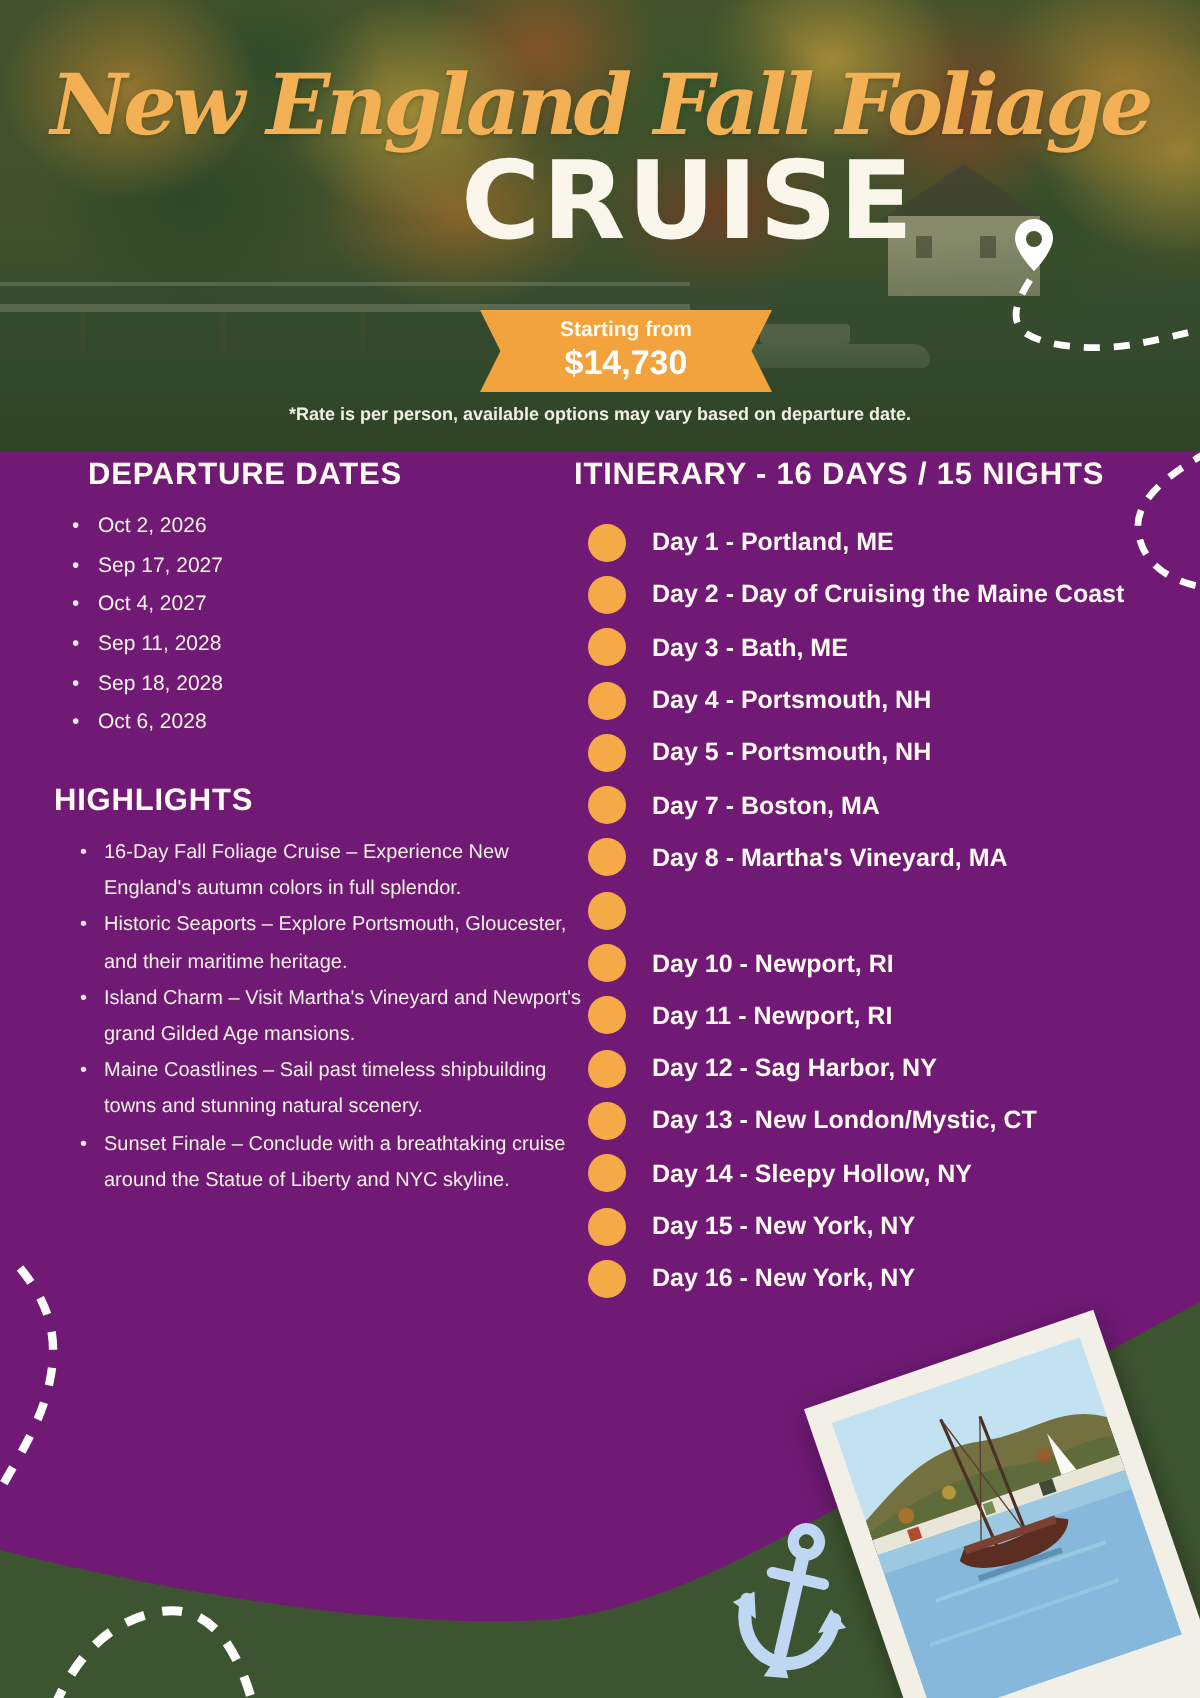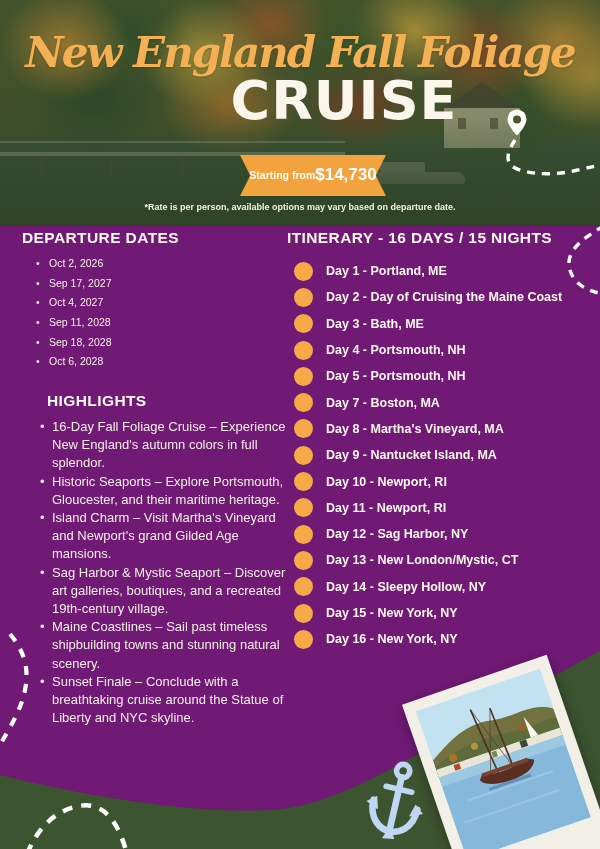--- a/index.html
+++ b/index.html
@@ -40,40 +40,40 @@
   
   .title-script{position:absolute;left:0;top:28px;width:600px;text-align:center;
     font-family:"DejaVu Serif",serif;font-style:italic;font-weight:bold;
     font-size:42px;letter-spacing:-2px;color:#F3B054;z-index:4;
     text-shadow:0 1px 2px rgba(40,40,10,.25);}
   .title-main{position:absolute;left:0;top:74px;width:600px;text-align:center;
     font-family:"DejaVu Sans",sans-serif;font-weight:800;font-size:54px;line-height:1;
     letter-spacing:1px;color:#FAF6EC;z-index:4;margin-left:44px;}
   .badge{position:absolute;left:240px;top:155px;width:146px;height:41px;background:#F2A33E;
     clip-path:polygon(0 0,100% 0,93% 50%,100% 100%,0 100%,7% 50%);
-    display:flex;flex-direction:row;align-items:center;justify-content:center;z-index:4;}
+    display:flex;flex-direction:column;align-items:center;justify-content:center;z-index:4;}
   .badge .from{font-size:10.5px;font-weight:700;color:#FDFBF2;line-height:1.2;}
   .badge .price{font-size:17px;font-weight:800;color:#FFFFFF;line-height:1.2;}
   .disclaimer{position:absolute;left:0;top:202px;width:600px;text-align:center;
     font-size:9px;font-weight:600;color:#F2EFE4;z-index:4;}
 
   
   .heading{position:absolute;font-size:15.5px;font-weight:800;letter-spacing:.4px;color:#FDFAF0;z-index:5;}
-  #dep-heading{left:22px;top:229px;text-align:right;}
-  #hl-heading{left:27px;top:392px;margin-left:20px;}
+  #dep-heading{left:44px;top:229px;text-align:right;}
+  #hl-heading{left:27px;top:392px;}
   #itin-heading{left:287px;top:229px;}
 
   .date-list{position:absolute;left:36px;top:254px;margin:0;padding:0;list-style:none;z-index:5;}
   .date-list li{position:relative;padding-left:13px;height:19.7px;line-height:19.7px;
     font-size:10.5px;font-weight:500;color:#F4F1E6;}
   .date-list li::before{content:"•";position:absolute;left:0;top:0;color:#F4F1E6;}
 
   .hl-list{position:absolute;left:38px;top:418px;width:253px;margin:0;padding:0;list-style:none;z-index:5;}
   .hl-list li{position:relative;padding-left:14px;margin:0;
-    font-size:13px;font-weight:400;line-height:18.2px;color:#F2EFE4;}
+    font-size:10px;font-weight:400;line-height:18.2px;color:#F2EFE4;}
   .hl-list li::before{content:"•";position:absolute;left:2px;top:0;color:#F2EFE4;}
 
   .itin-list{position:absolute;left:294px;top:258px;z-index:5;}
   .itin-row{display:flex;align-items:center;height:26.3px;}
   .itin-dot{width:19px;height:19px;border-radius:50%;background:#F6A947;flex:0 0 19px;}
   .itin-label{margin-left:13px;font-size:12.5px;font-weight:700;color:#FBF8EE;white-space:nowrap;}
 
   
   .decor{position:absolute;inset:0;z-index:3;pointer-events:none;}
   .wave{position:absolute;left:0;bottom:0;width:600px;height:200px;z-index:1;}
@@ -137,21 +137,20 @@
     <li>Sep 11, 2028</li>
     <li>Sep 18, 2028</li>
     <li>Oct 6, 2028</li>
   </ul>
 
   <div class="heading" id="hl-heading">HIGHLIGHTS</div>
   <ul class="hl-list">
     <li>16-Day Fall Foliage Cruise – Experience New England's autumn colors in full splendor.</li>
     <li>Historic Seaports – Explore Portsmouth, Gloucester, and their maritime heritage.</li>
     <li>Island Charm – Visit Martha's Vineyard and Newport's grand Gilded Age mansions.</li>
-    <li>Sag Harbor &amp; Mystic Seaport – Discover art galleries, boutiques, and a recreated 19th-century village.</li>
     <li>Maine Coastlines – Sail past timeless shipbuilding towns and stunning natural scenery.</li>
     <li>Sunset Finale – Conclude with a breathtaking cruise around the Statue of Liberty and NYC skyline.</li>
   </ul>
 
   <div class="heading" id="itin-heading">ITINERARY - 16 DAYS / 15 NIGHTS</div>
   <div class="itin-list">
     <div class="itin-row">
         <div class="itin-dot"></div>
         <div class="itin-label">Day 1 - Portland, ME</div>
       </div>
@@ -174,21 +173,20 @@
     <div class="itin-row">
         <div class="itin-dot"></div>
         <div class="itin-label">Day 7 - Boston, MA</div>
       </div>
     <div class="itin-row">
         <div class="itin-dot"></div>
         <div class="itin-label">Day 8 - Martha's Vineyard, MA</div>
       </div>
     <div class="itin-row">
         <div class="itin-dot"></div>
-        <div class="itin-label">Day 9 - Nantucket Island, MA</div>
       </div>
     <div class="itin-row">
         <div class="itin-dot"></div>
         <div class="itin-label">Day 10 - Newport, RI</div>
       </div>
     <div class="itin-row">
         <div class="itin-dot"></div>
         <div class="itin-label">Day 11 - Newport, RI</div>
       </div>
     <div class="itin-row">

